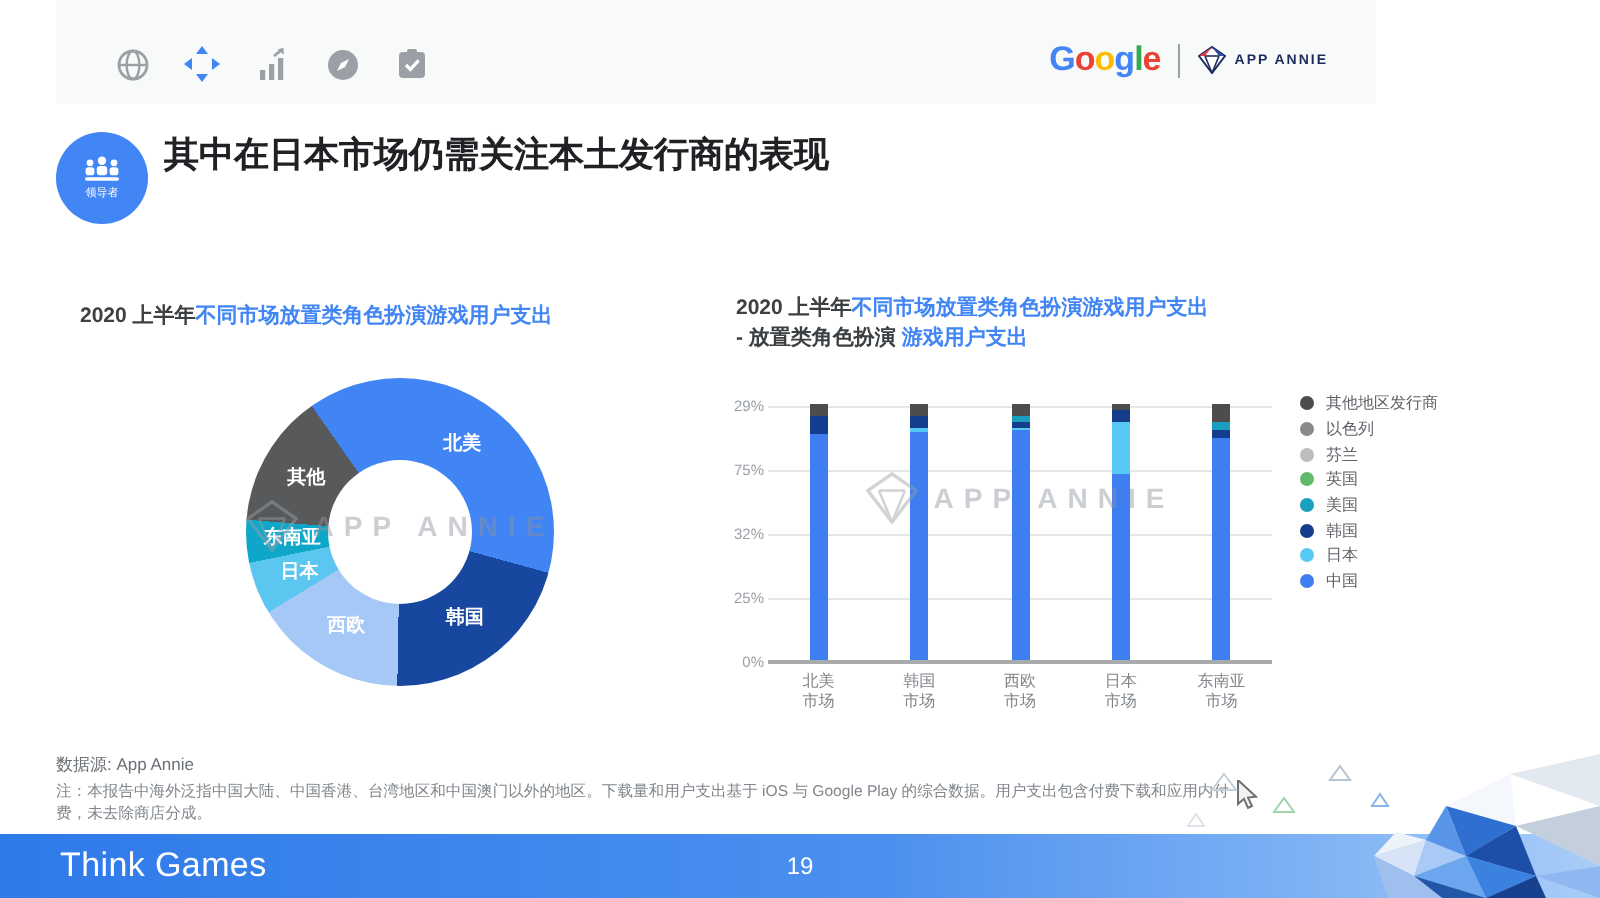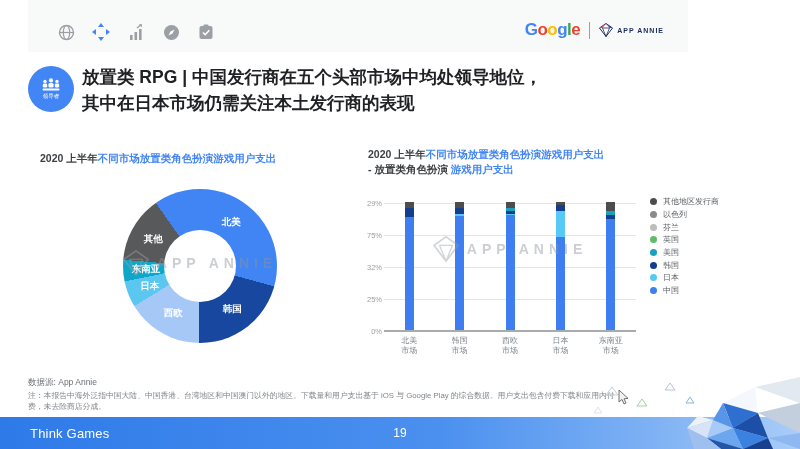--- a/index.html
+++ b/index.html
@@ -51,21 +51,21 @@
   .legend-item{display:flex;align-items:center;gap:6px;height:7.5px;}
   .dot{width:7px;height:7px;border-radius:50%;flex:0 0 auto;}
   .ltext{font-size:8px;color:#5f6368;white-space:nowrap;}
 
   
   .fn1{position:absolute;left:28px;top:377px;font-size:8.5px;color:#6b7075;text-align:center;}
   .fn2{position:absolute;left:28px;top:390px;width:600px;font-size:7.8px;color:#80868b;line-height:11px;}
 
   
   .bottombar{position:absolute;left:0;top:417px;width:800px;height:32px;background:linear-gradient(90deg,#2e7ae9 0%,#4b90ef 55%,#7fb2f4 82%,#a9cdf8 100%);}
-  .bb-left{position:absolute;left:30px;top:0;height:32px;display:flex;align-items:center;color:#fff;font-size:13px;letter-spacing:0.2px;}
+  .bb-left{position:absolute;left:30px;top:0;height:32px;display:flex;align-items:center;color:#fff;font-size:17px;letter-spacing:0.2px;}
   .bb-page{position:absolute;left:0;top:0;width:800px;height:32px;display:flex;align-items:center;justify-content:center;color:#fff;font-size:12px;}
   .poly{position:absolute;right:0;bottom:0;width:210px;height:72px;}
   .cursor{position:absolute;left:618px;top:390px;}
 </style>
 </head>
 <body>
 
 <div class="slide">
 
   <div class="topbar">
@@ -131,21 +131,20 @@
         <circle cx="11" cy="2.4" r="2.1" fill="#fff"></circle>
         <circle cx="17" cy="3.4" r="1.7" fill="#fff"></circle>
       <rect x="2.8" y="5.6" width="4.4" height="4" rx="1.4" fill="#fff"></rect>
         <rect x="8.4" y="5" width="5.2" height="4.6" rx="1.6" fill="#fff"></rect>
         <rect x="14.8" y="5.6" width="4.4" height="4" rx="1.4" fill="#fff"></rect>
       <rect x="2.5" y="10.6" width="17" height="1.8" rx="0.9" fill="#fff"></rect>
     </svg>
     <span class="badge-label">领导者</span>
   </div>
   <div class="page-title">
-    <div>放置类 RPG | 中国发行商在五个头部市场中均处领导地位，</div>
     <div>其中在日本市场仍需关注本土发行商的表现</div>
   </div>
 
   <div class="chart-title lt">
     <span>2020 上半年</span><span class="hl">不同市场放置类角色扮演游戏用户支出</span>
   </div>
 
   <div class="chart-title rt">
     <div>
       <span>2020 上半年</span><span class="hl">不同市场放置类角色扮演游戏用户支出</span>

